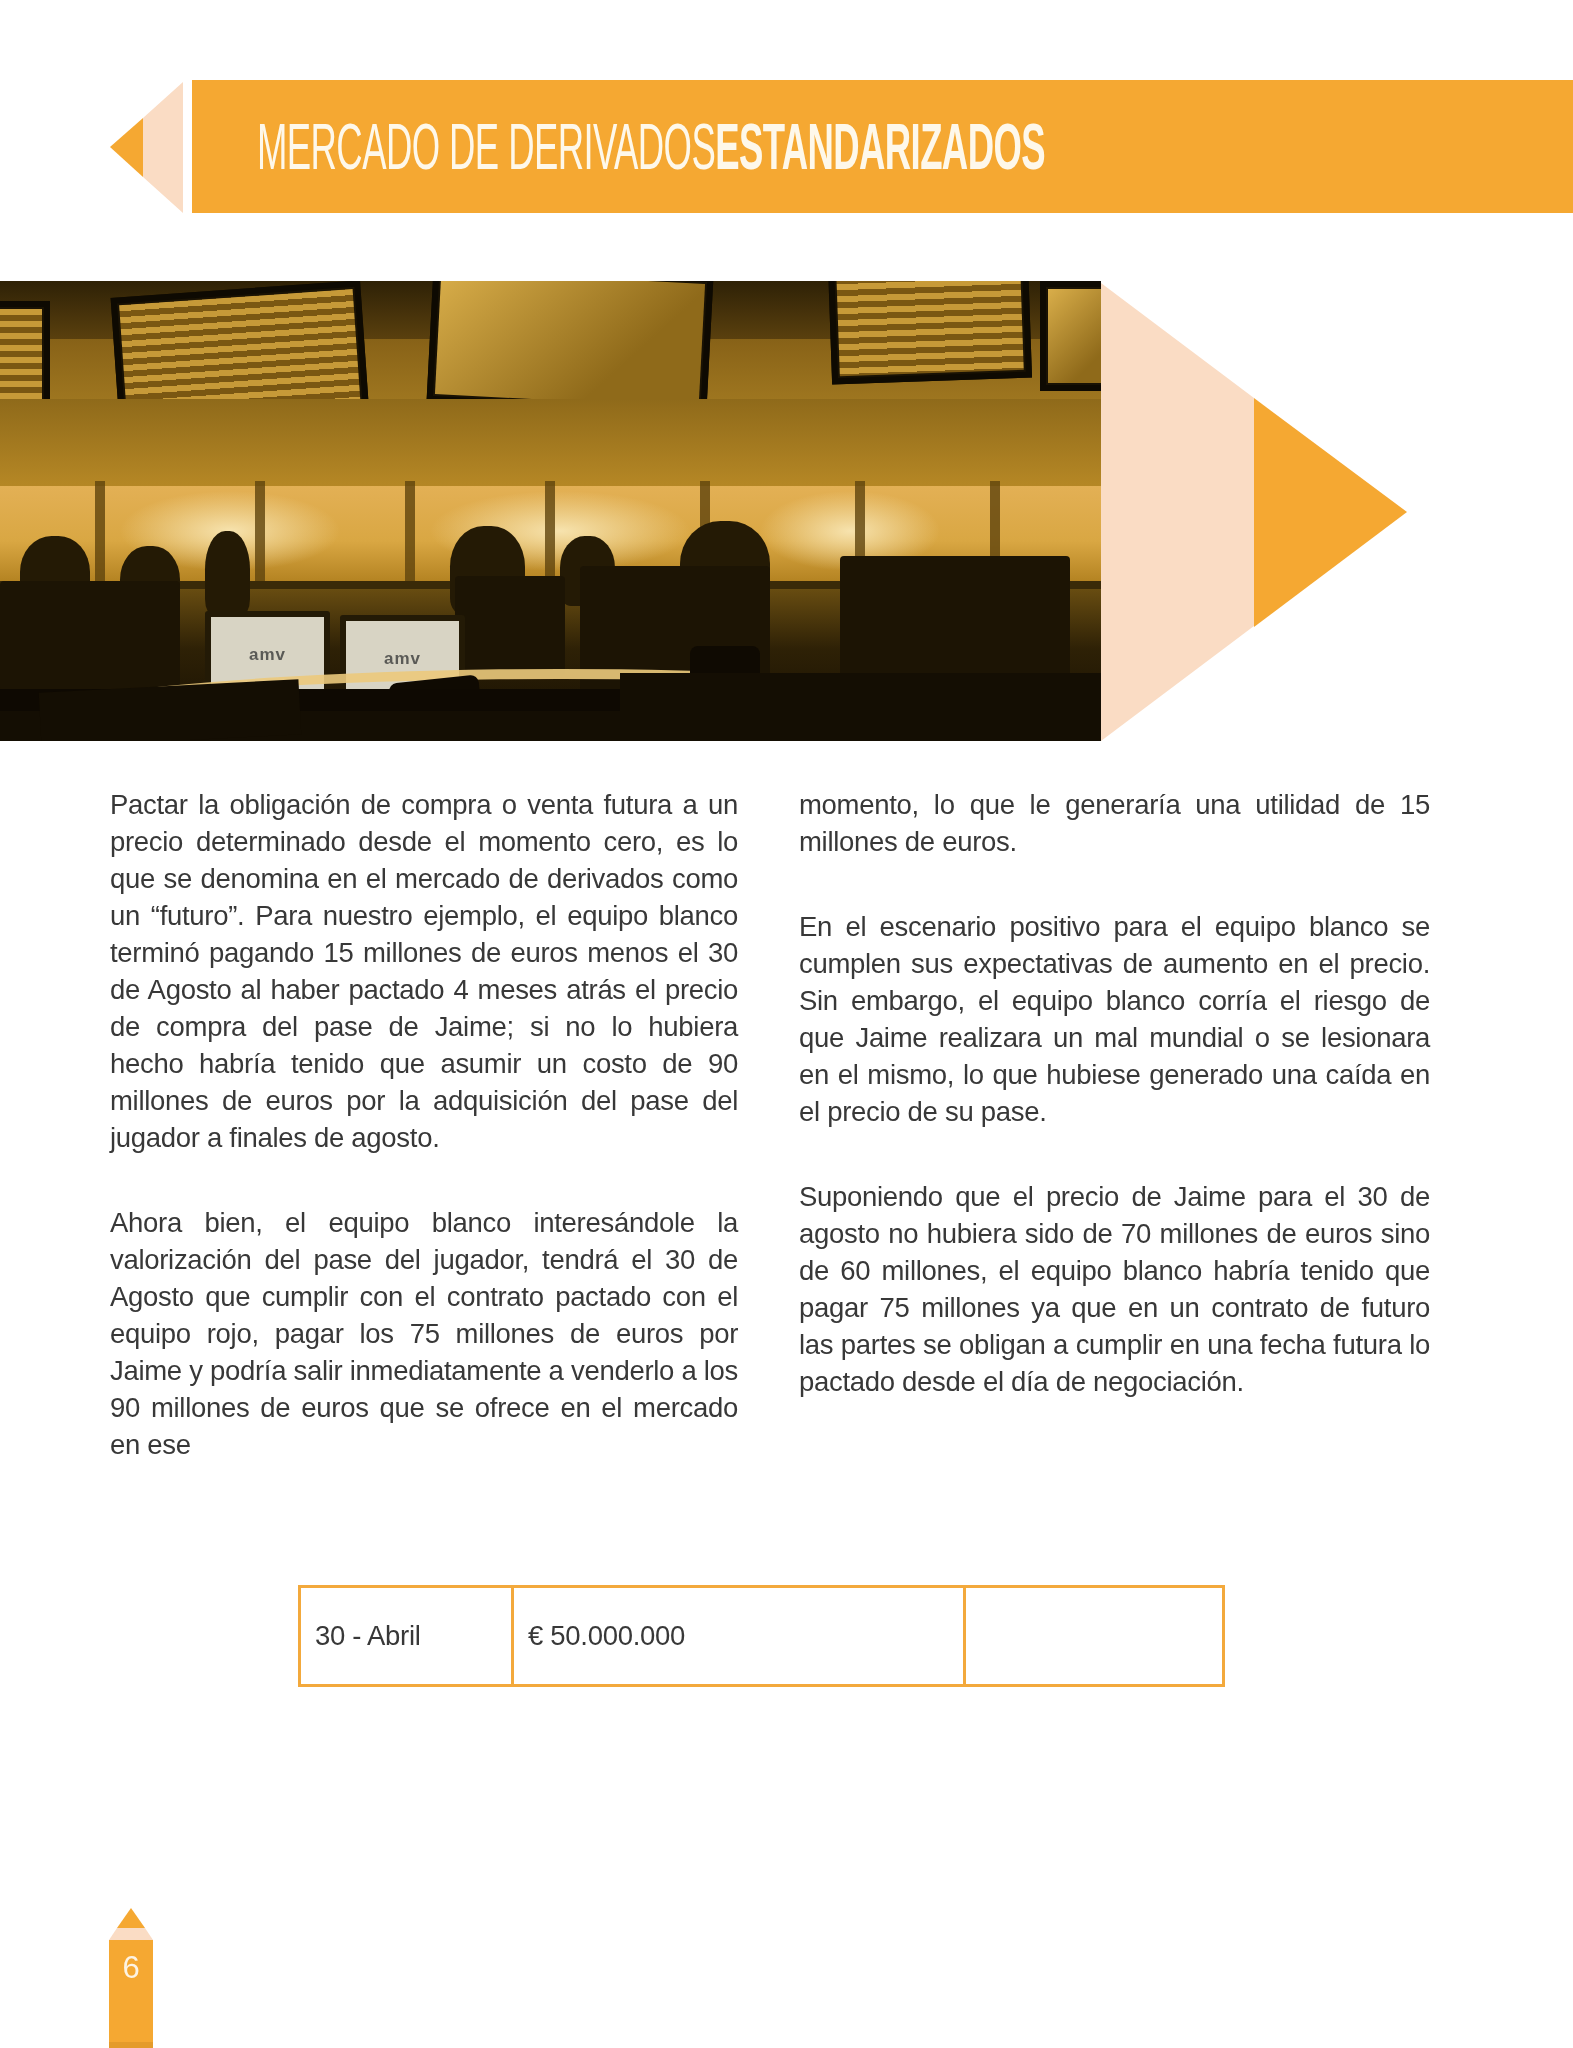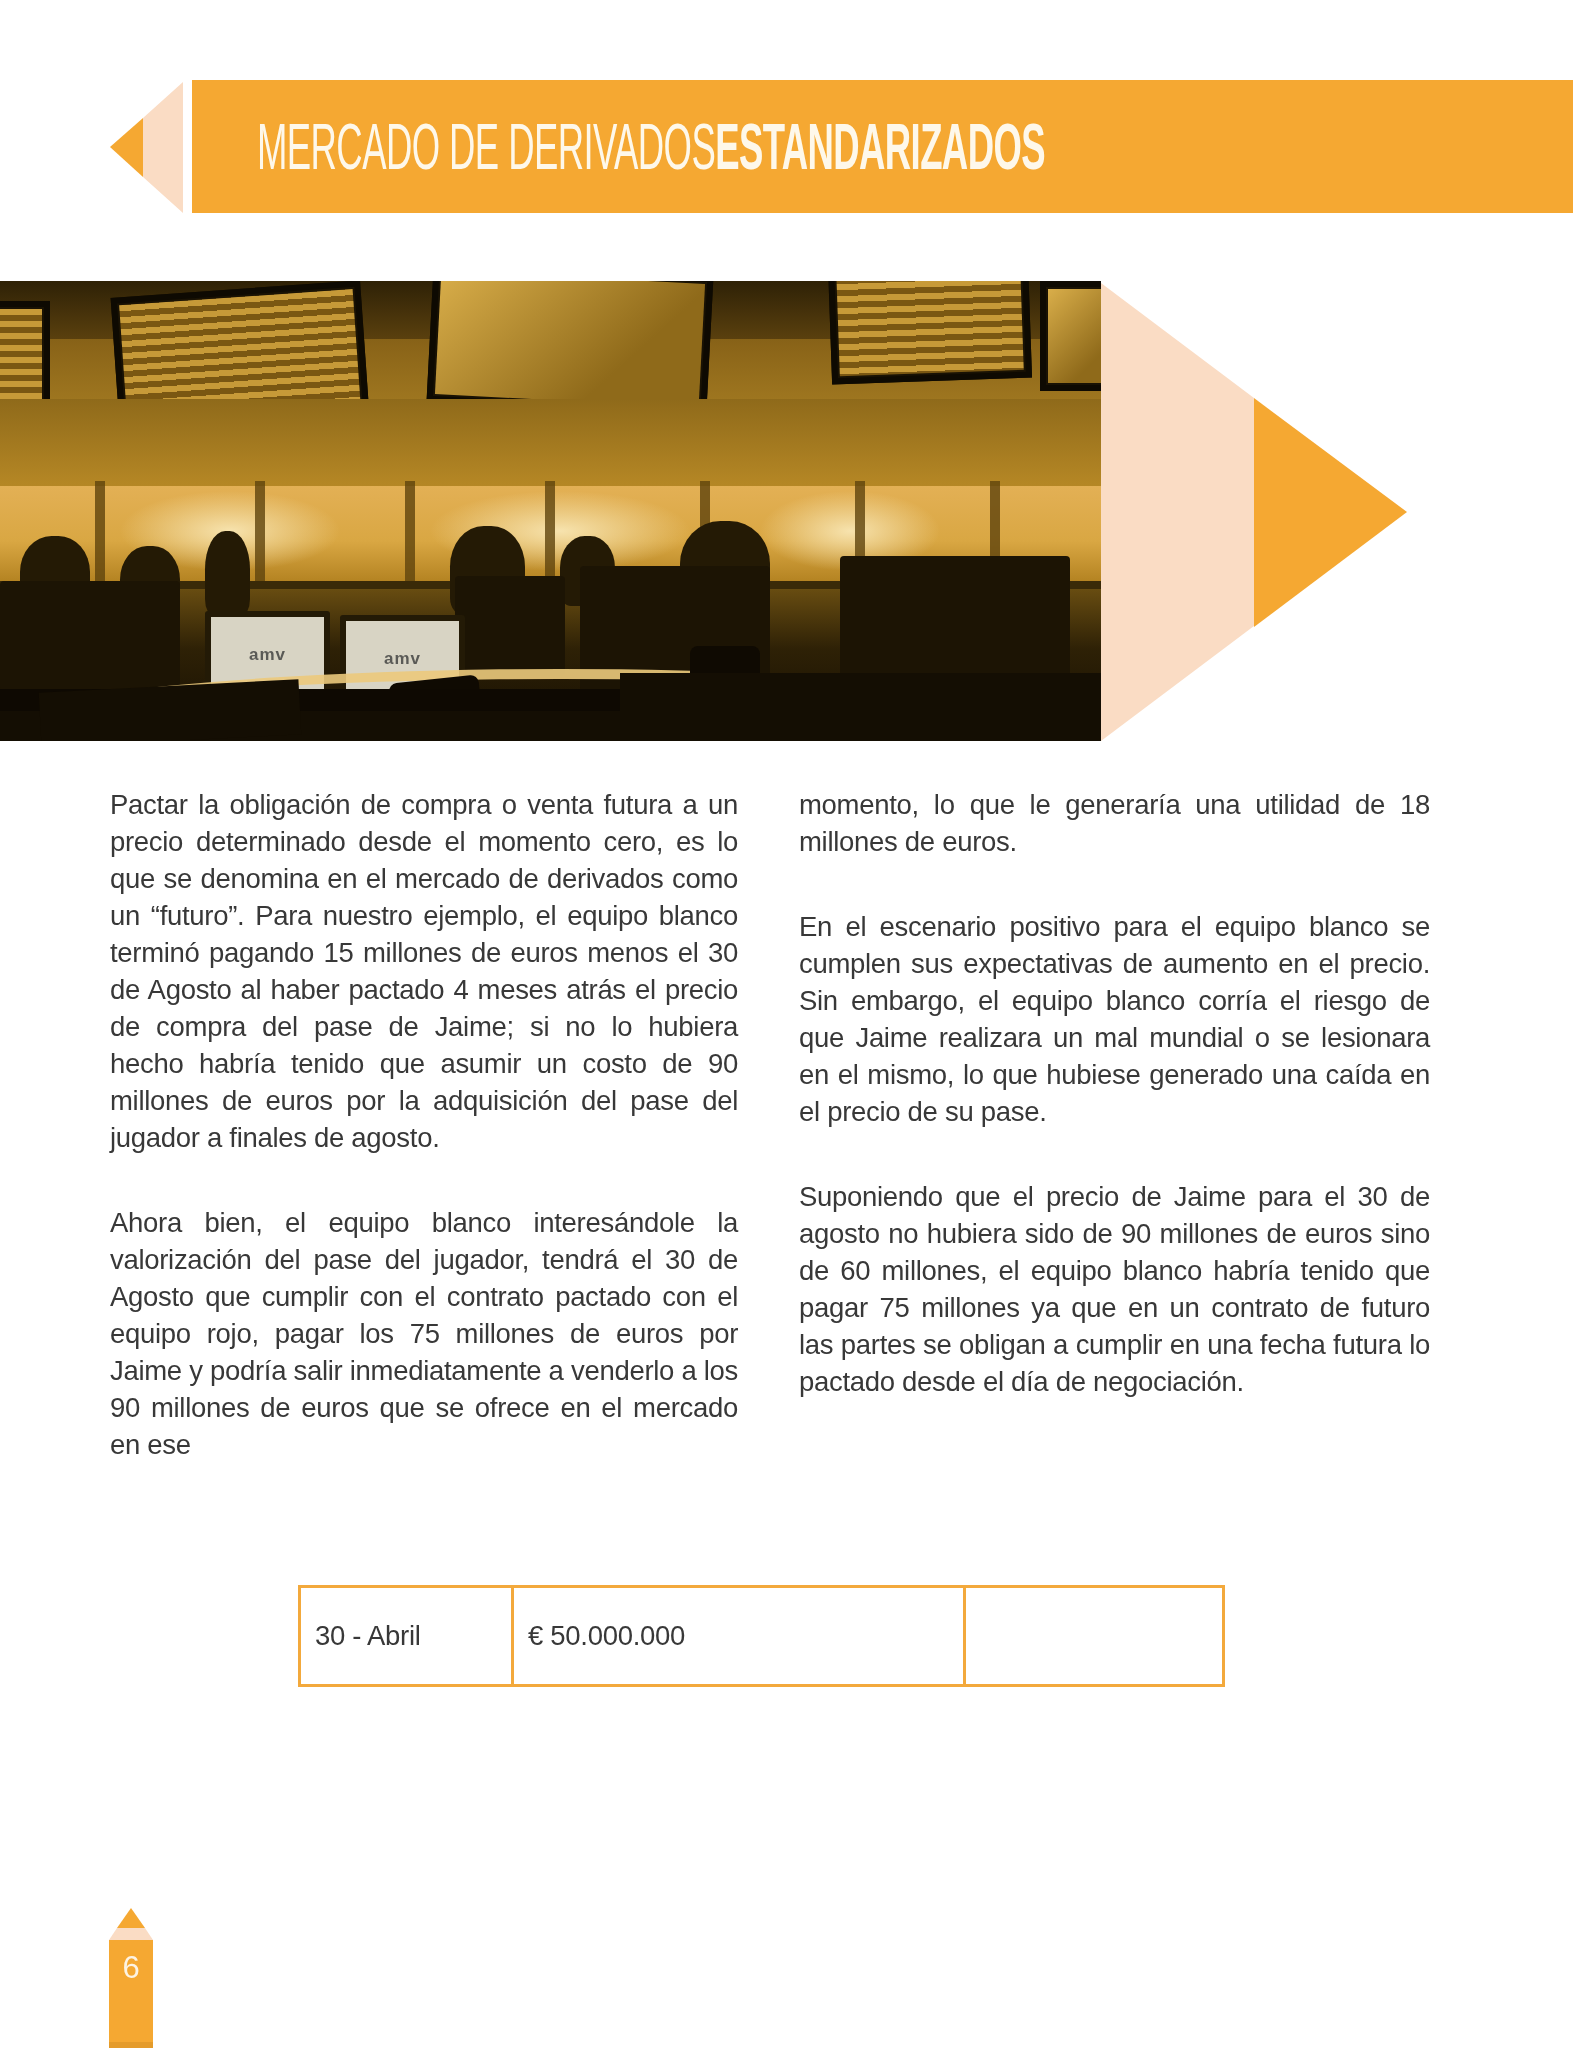--- a/index.html
+++ b/index.html
@@ -165,23 +165,23 @@
     <div class="peach"></div>
     <div class="tip"></div>
   </div>
 
   <div class="columns">
     <div class="col left">
       <p>Pactar la obligación de compra o venta futura a un precio determinado desde el momento cero, es lo que se denomina en el mercado de derivados como un “futuro”. Para nuestro ejemplo, el equipo blanco terminó pagando 15 millones de euros menos el 30 de Agosto al haber pactado 4 meses atrás el precio de compra del pase de Jaime; si no lo hubiera hecho habría tenido que asumir un costo de 90 millones de euros por la adquisición del pase del jugador a finales de agosto.</p>
       <p>Ahora bien, el equipo blanco interesándole la valorización del pase del jugador, tendrá el 30 de Agosto que cumplir con el contrato pactado con el equipo rojo, pagar los 75 millones de euros por Jaime y podría salir inmediatamente a venderlo a los 90 millones de euros que se ofrece en el mercado en ese</p>
     </div>
     <div class="col right">
-      <p>momento, lo que le generaría una utilidad de 18 millones de euros.</p>
+      <p>momento, lo que le generaría una utilidad de 15 millones de euros.</p>
       <p>En el escenario positivo para el equipo blanco se cumplen sus expectativas de aumento en el precio. Sin embargo, el equipo blanco corría el riesgo de que Jaime realizara un mal mundial o se lesionara en el mismo, lo que hubiese generado una caída en el precio de su pase.</p>
-      <p>Suponiendo que el precio de Jaime para el 30 de agosto no hubiera sido de 90 millones de euros sino de 60 millones, el equipo blanco habría tenido que pagar 75 millones ya que en un contrato de futuro las partes se obligan a cumplir en una fecha futura lo pactado desde el día de negociación.</p>
+      <p>Suponiendo que el precio de Jaime para el 30 de agosto no hubiera sido de 70 millones de euros sino de 60 millones, el equipo blanco habría tenido que pagar 75 millones ya que en un contrato de futuro las partes se obligan a cumplir en una fecha futura lo pactado desde el día de negociación.</p>
     </div>
   </div>
 
 
   <table class="scenario">
     <colgroup>
         <col style="width:213px">
         <col style="width:452px">
         <col style="width:259px">
       </colgroup>

